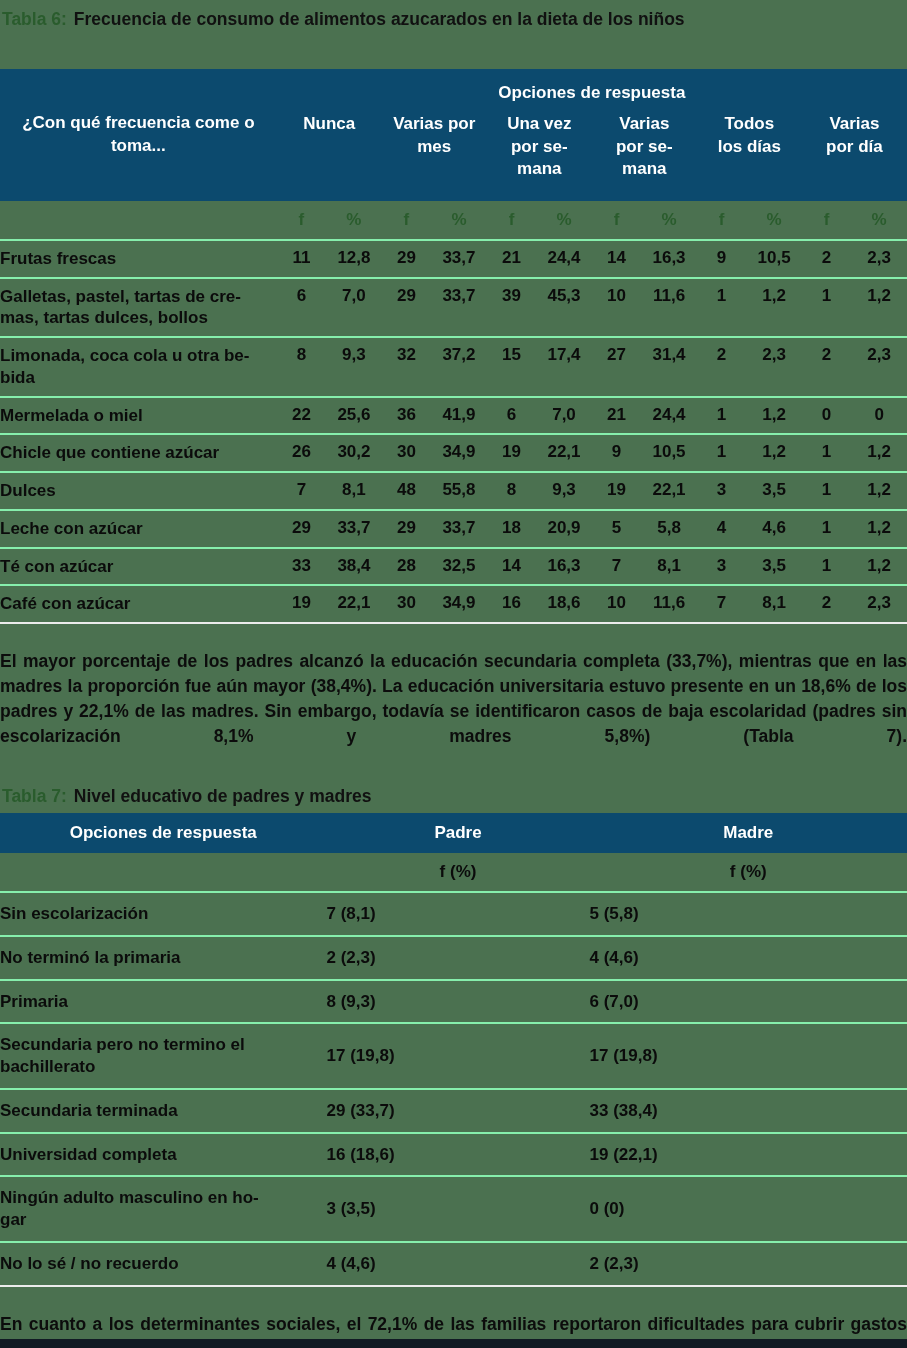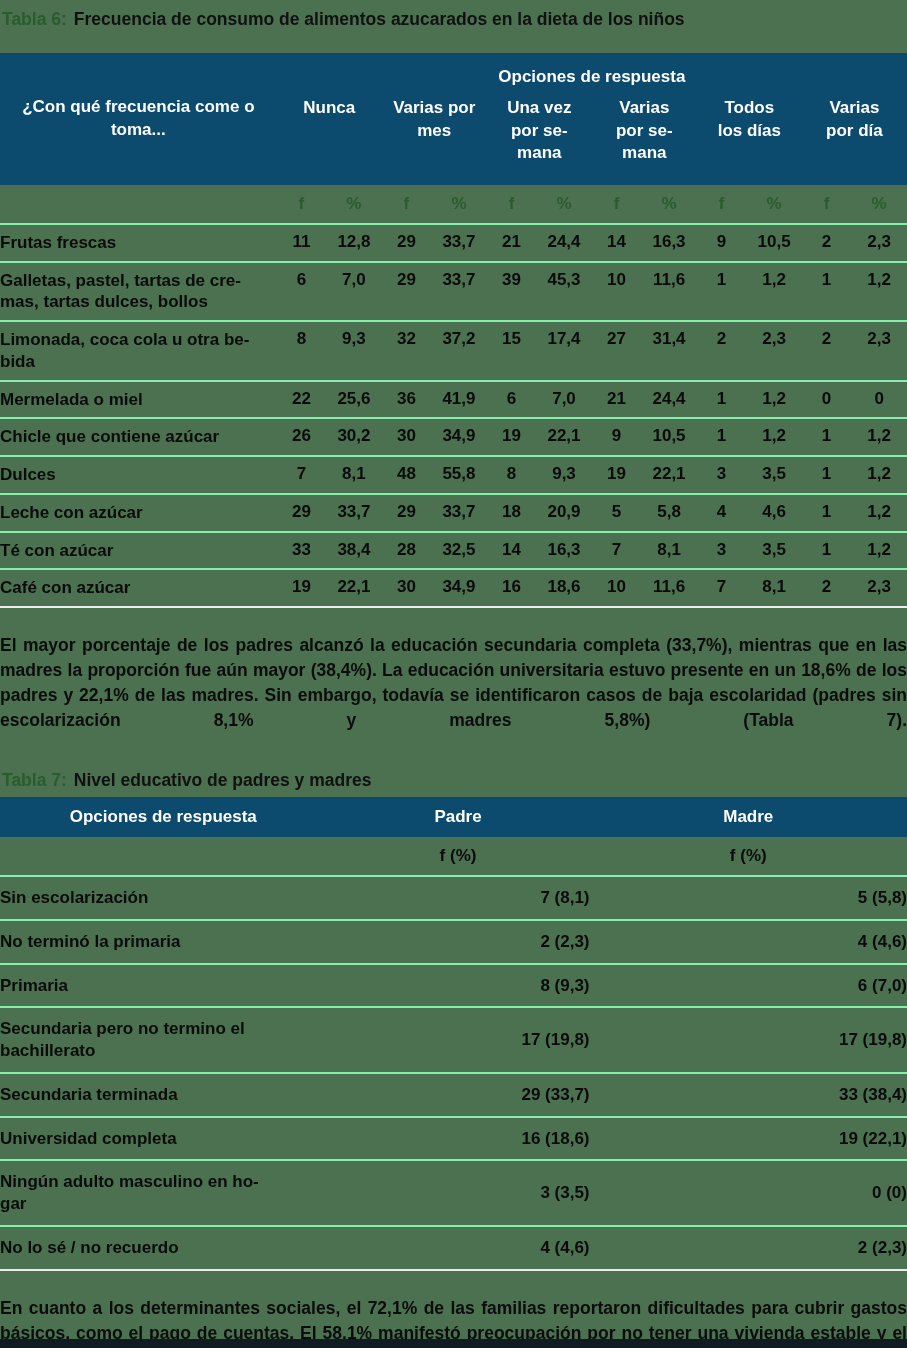--- a/index.html
+++ b/index.html
@@ -1,21 +1,21 @@
 <!DOCTYPE html>
 <html lang="es"><head>
 <meta charset="utf-8">
 <style>
   html,body{margin:0;padding:0}
   body{
     width:907px;height:1348px;position:relative;overflow:hidden;
     background:#4B7150;color:#0B0B0B;
     font-family:"Liberation Sans",sans-serif;
   }
-  .caption{padding:9px 2px 0 2px;font-size:17.5px;font-weight:700;margin-bottom:23px;color:#111}
+  .caption{padding:9px 2px 0 2px;font-size:17.5px;font-weight:700;margin-bottom:39px;color:#111}
   .caption .tlabel{color:#2A5C2D;margin-right:7px}
   .caption2{margin-top:28px;margin-bottom:6px}
 
   table{width:100%;border-collapse:collapse;table-layout:fixed;border-bottom:2px solid #ECECEC}
   thead th{
     background:#0c4a6e;color:#FFFFFF;font-size:17px;font-weight:700;
     text-align:center;vertical-align:middle;
   }
   #t6 thead th.grp{padding:14px 0 6px 0}
   #t6 thead tr.o th{padding:4px 5px 20px 5px;vertical-align:top;line-height:1.33;white-space:pre-line}
@@ -26,21 +26,21 @@
   #t6 tr.subhdr td{color:#2A5C2D}
   tr.r{border-top:2px solid #86efac}
   #t6 tr.r td{padding:7px 0}
   td.lbl{text-align:left;padding-left:8px;padding-right:4px;white-space:pre-line;line-height:1.28}
   td.n{text-align:center}
 
   #t7 thead th{padding:10px 0}
   #t7 tr.subhdr td{color:#0B0B0B}
   #t7 tr.r td{padding:10px 0}
   #t7 td.lbl{vertical-align:middle;padding-left:8px}
-  #t7 td.v{text-align:right;vertical-align:middle}
+  #t7 td.v{text-align:left;vertical-align:middle}
   #t7 tr.totals td{color:#2A5C2D}
 
   .para{
     margin:25px 0 0 0;font-size:17.5px;line-height:1.43;font-weight:600;
     text-align:justify;text-align-last:justify;color:#0C0C0C;
   }
   .bottom-bar{position:absolute;left:0;bottom:0;width:100%;height:9px;background:#111B24}
 </style>
 </head>
 <body>

